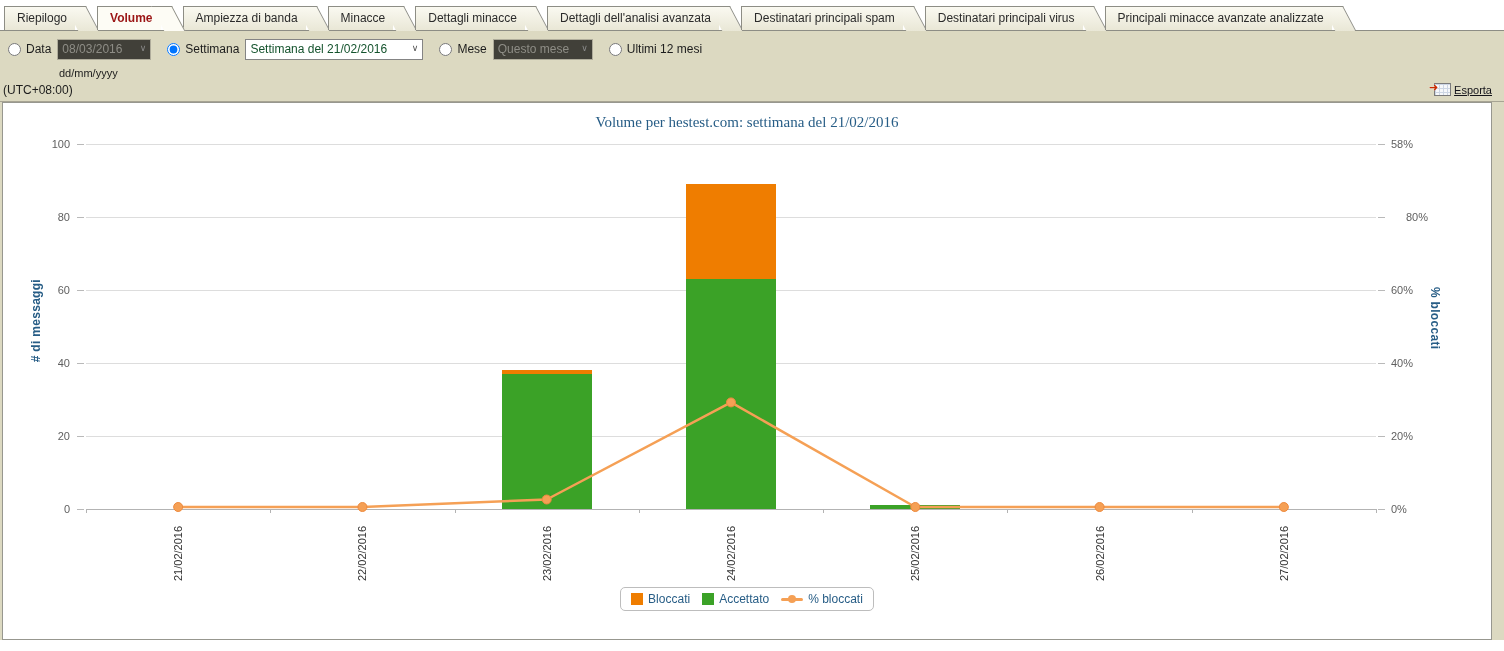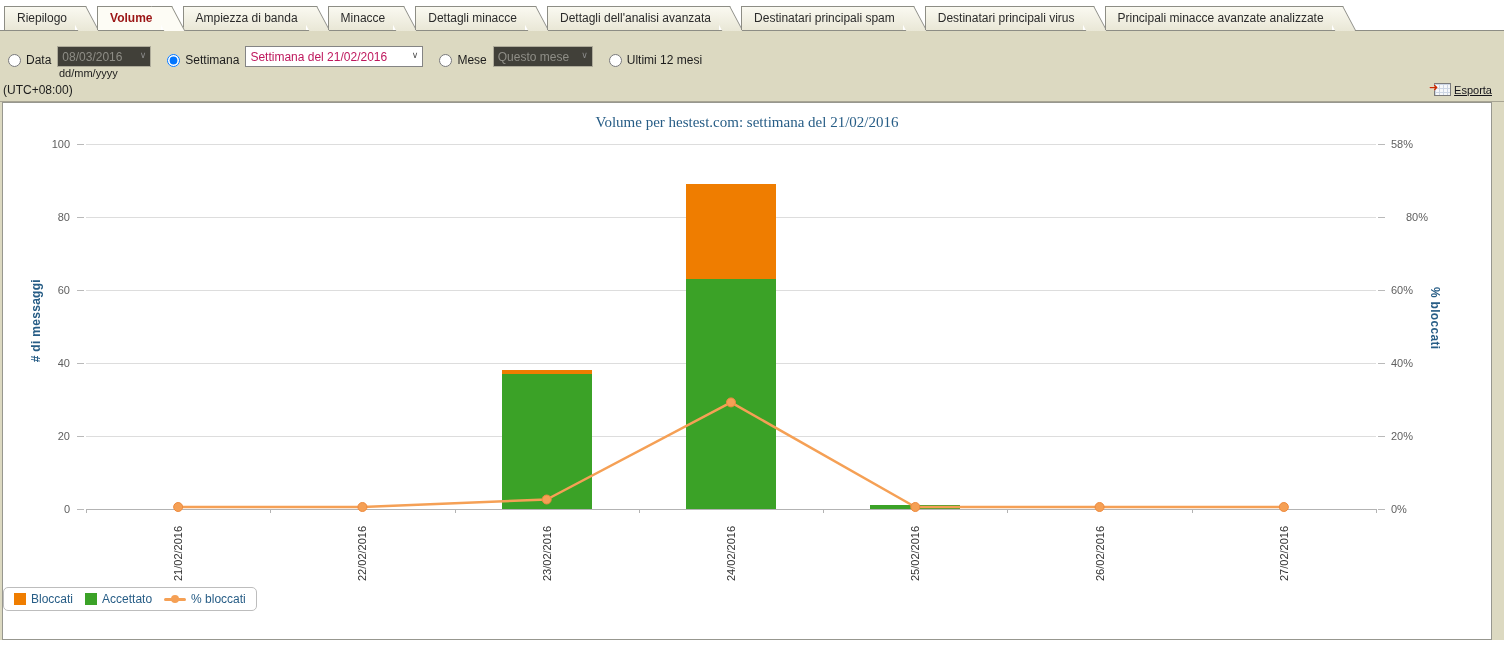--- a/index.html
+++ b/index.html
@@ -20,29 +20,29 @@
   .tab::after { content:""; position:absolute; top:-1px; right:-11px; width:20px; height:24px;
                 background:linear-gradient(#faf9f1,#e9e7d6);
                 border-top:1px solid #8d8d85; border-right:1px solid #8d8d85;
                 transform:skewX(28deg); transform-origin:top left; z-index:-1; }
   .tab.active { background:#fdfcf5; color:#9b1515; font-weight:bold; z-index:6; }
   .tab.active::after { background:#fdfcf5; }
 
   
   .filterbar { position:absolute; left:0; top:30px; width:1504px; height:72px;
                background:#dcd9c1; border-top:1px solid #8d8d85; border-bottom:1px solid #a7a493; z-index:4; }
-  .filter-row { position:absolute; left:8px; top:12px; height:24px; display:flex; align-items:flex-end; font-size:12px; color:#1c1c1c; }
+  .filter-row { position:absolute; left:8px; top:6px; height:24px; display:flex; align-items:center; font-size:12px; color:#1c1c1c; }
   .filter-row input[type=radio] { width:13px; height:13px; margin:0 5px 0 0; }
   .opt-label { margin-right:6px; }
   .gap { width:16px; }
   .selwrap { position:relative; display:inline-block; }
   .selwrap::after { content:"\2228"; position:absolute; right:5px; top:4px; font-size:9px; color:#4d4d4d; pointer-events:none; }
   select { appearance:none; -webkit-appearance:none; font-family:"Liberation Sans",sans-serif;
            font-size:12px; height:21px; padding:0 20px 0 4px; border:1px solid #848484;
-           background:#ffffff; color:#be185d; border-radius:0; }
+           background:#ffffff; color:#14532d; border-radius:0; }
   select:disabled { background:#000000; color:#6e6e6e; border-color:#9d9a8c; }
   .selwrap.dis::after { color:#8a8a8a; }
   .hint { position:absolute; left:59px; top:36px; font-size:11px; color:#1c1c1c; }
   .utc { position:absolute; left:3px; bottom:4px; font-size:12px; color:#1c1c1c; }
   .export { position:absolute; right:12px; bottom:5px; display:flex; align-items:center; gap:3px;
             font-size:11px; color:#14141a; text-decoration:underline; cursor:pointer; }
   .export-icon { position:relative; width:17px; height:13px; display:inline-block;
                  background:
                    linear-gradient(#cdd6e4 1px, transparent 1px) 0 0/4px 4px,
                    linear-gradient(90deg,#cdd6e4 1px, transparent 1px) 0 0/4px 4px, #f6f8fa;
@@ -66,21 +66,21 @@
   .ytick-label.right { text-align:left; }
   .ytick-mark { position:absolute; width:7px; height:1px; background:#b9b9b9; }
   .xtick-mark { position:absolute; width:1px; height:4px; background:#b3b3b3; }
   .x-label { position:absolute; writing-mode:vertical-rl; transform:rotate(180deg);
              font-size:11px; color:#333333; height:66px; line-height:14px; }
   .axis-title { position:absolute; font-size:12px; font-weight:bold; color:#275d86; letter-spacing:.3px; }
   .axis-title.left  { writing-mode:vertical-rl; transform:rotate(180deg); }
   .axis-title.right { writing-mode:vertical-rl; }
 
   
-  .legend { position:absolute; left:0; top:484px; width:100%; display:flex; justify-content:flex-start; }
+  .legend { position:absolute; left:0; top:484px; width:100%; display:flex; justify-content:center; }
   .legend-box { display:flex; align-items:center; gap:12px; border:1px solid #bdbdbd; border-radius:5px;
                 padding:4px 10px; background:#ffffff; }
   .legend-item { display:flex; align-items:center; gap:5px; font-size:12px; color:#275d86; }
   .legend-swatch { width:12px; height:12px; display:inline-block; }
   .legend-line { position:relative; width:22px; height:12px; display:inline-block; }
   .legend-line .ln { position:absolute; left:0; top:5px; width:100%; height:3px; border-radius:2px; }
   .legend-line .dt { position:absolute; left:7px; top:2px; width:8px; height:8px; border-radius:50%; }
 </style>
 </head>
 <body>

